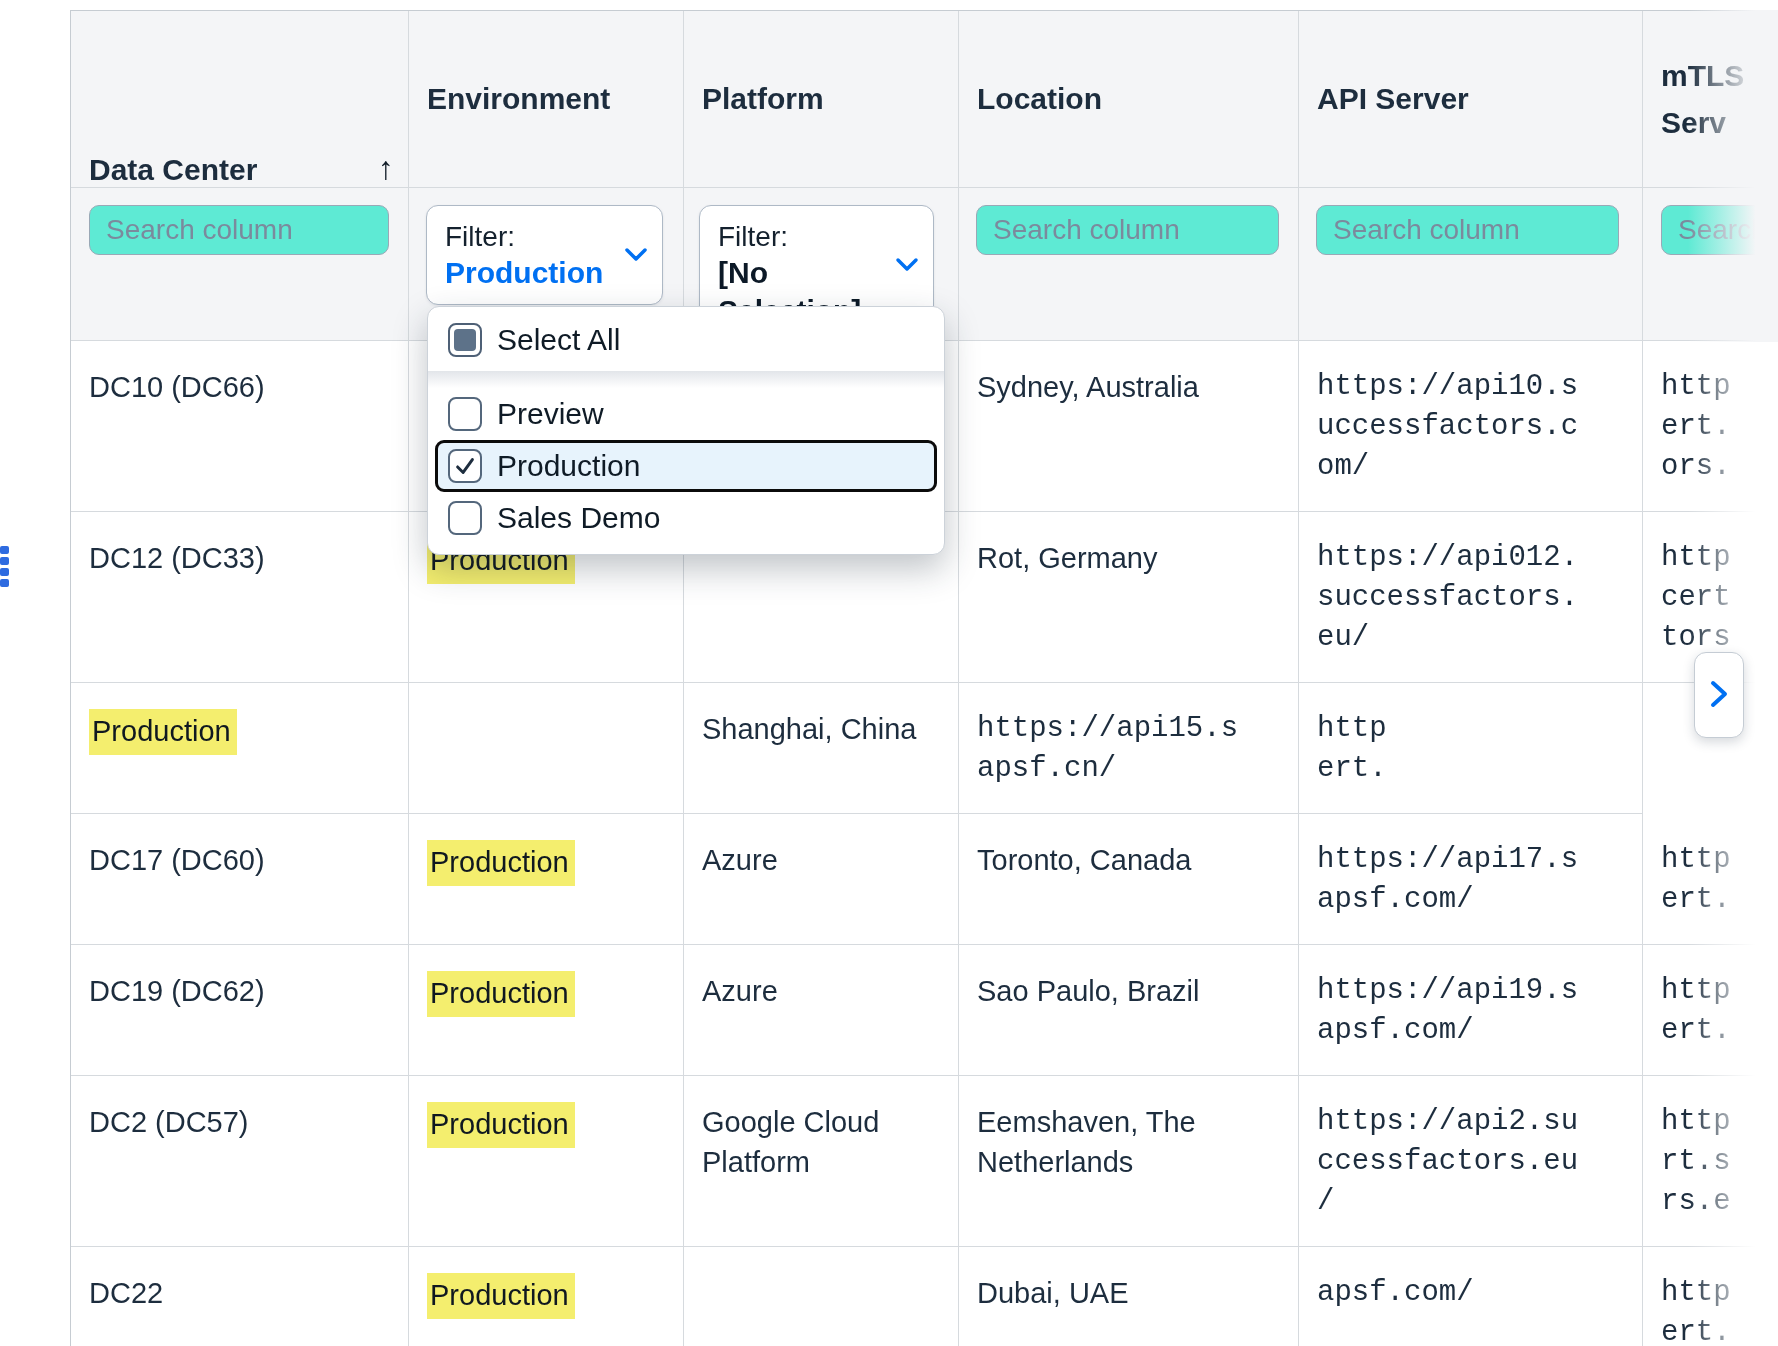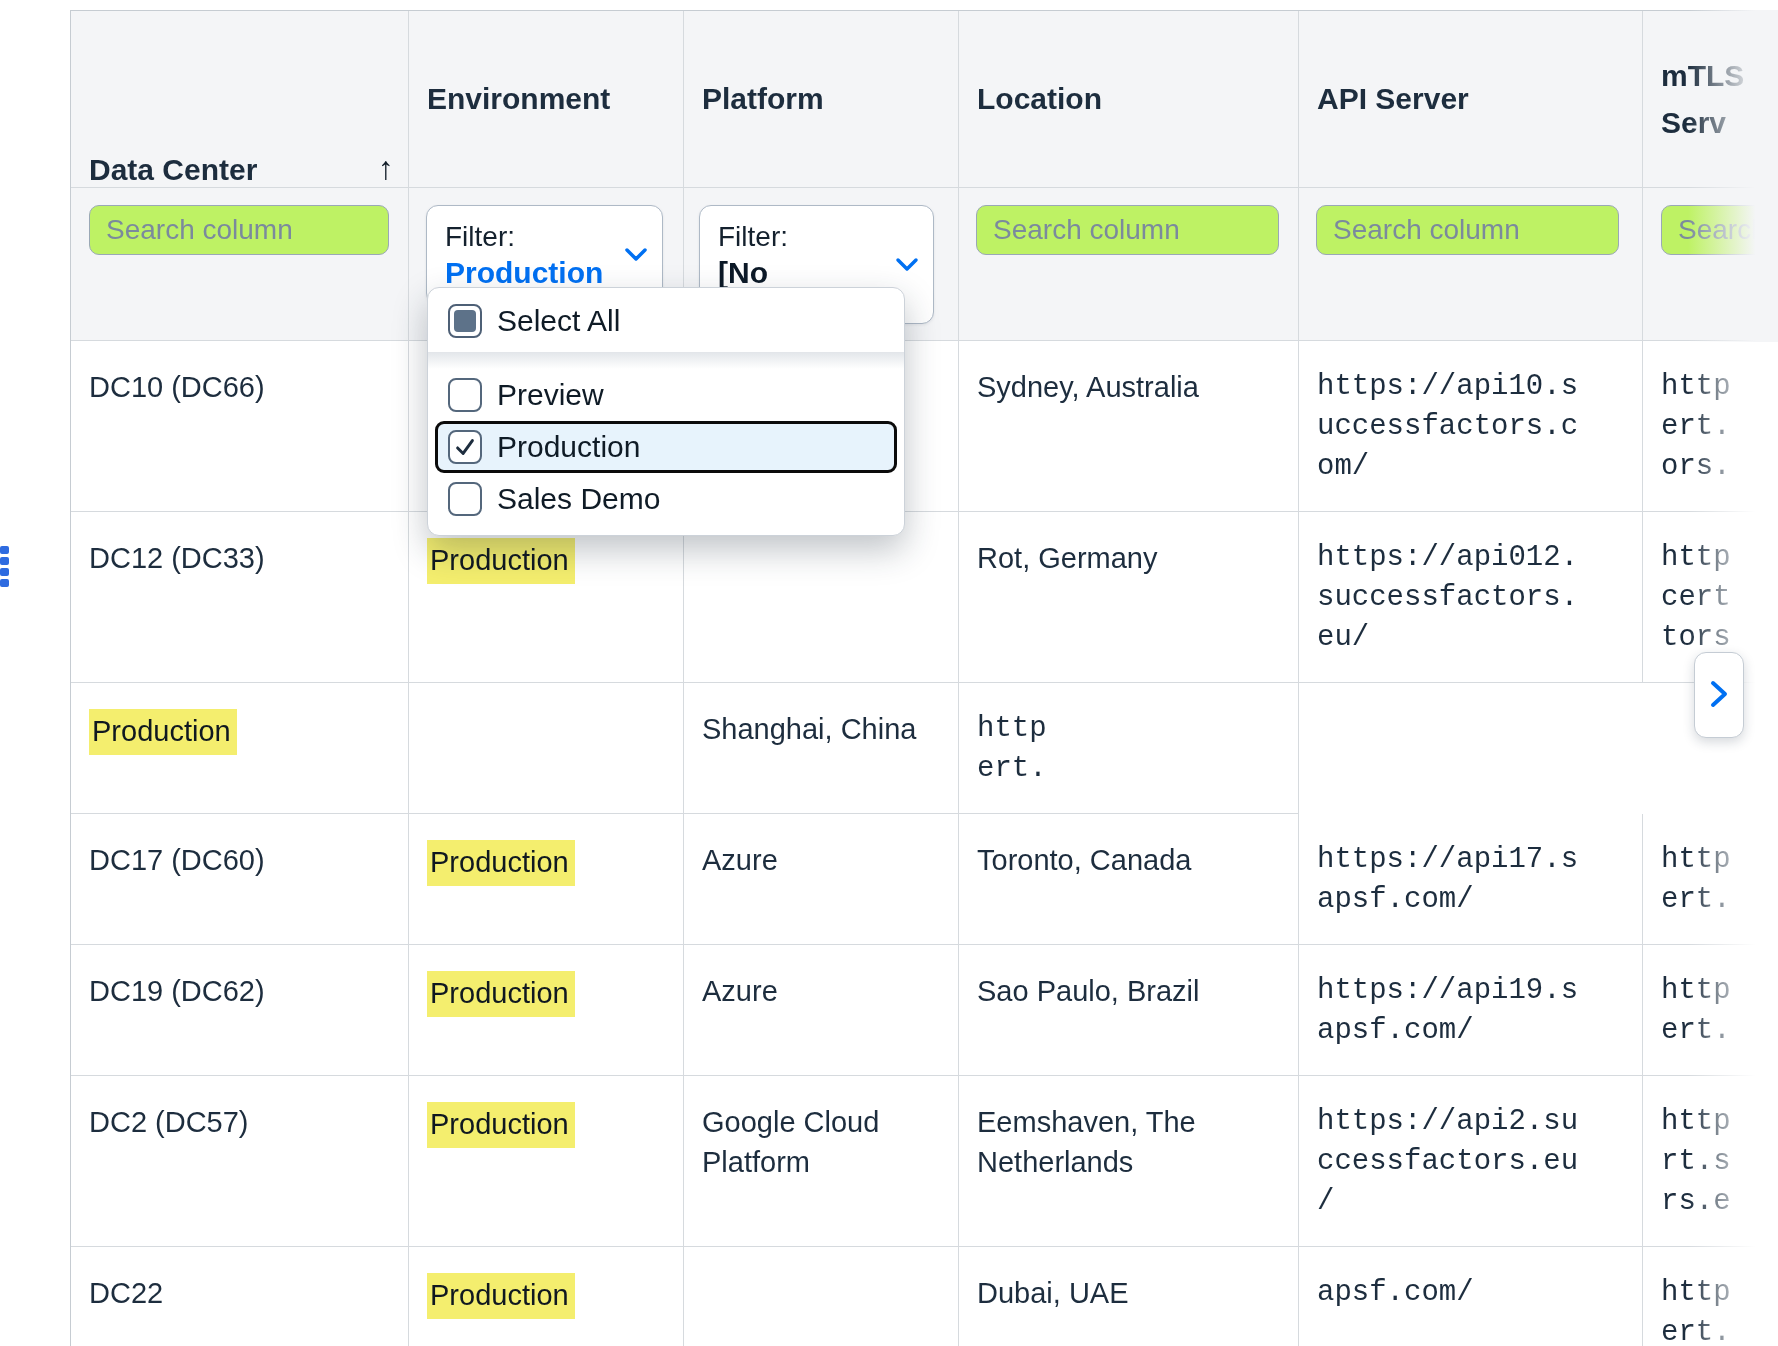--- a/index.html
+++ b/index.html
@@ -13,21 +13,21 @@
   .cell{border-right:1px solid #d6dade;border-bottom:1px solid #d6dade;box-sizing:border-box;
         background:#fff;overflow:hidden;}
   .hdr .cell{background:#f4f5f7;height:177px;display:flex;align-items:center;
              padding:0 14px 0 18px;font-size:30px;font-weight:700;color:#1d2d3e;}
   .hdr .cell.spread{justify-content:space-between;align-items:flex-end;}
   .hdr-two-line{line-height:47px;}
   .sort-arrow{font-weight:400;font-size:32px;color:#101c28;}
 
   .flt .cell{background:#f4f5f7;height:153px;padding:17px 0 0 0;}
   .search-input{display:block;margin-left:18px;width:300px;height:50px;box-sizing:border-box;
-        border:1.5px solid #9aa8b6;border-radius:10px;background:#bef264;padding:0 16px;
+        border:1.5px solid #9aa8b6;border-radius:10px;background:#5eead4;padding:0 16px;
         font-family:"Liberation Sans",sans-serif;font-size:28px;color:#1d2d3e;}
   .search-input::placeholder{color:#7b8a9d;opacity:1;}
   .flt .cell.c-loc .search-input,.flt .cell.c-api .search-input{margin-left:17px;width:303px;}
   .flt .cell.c-mtls .search-input{margin-left:18px;width:250px;}
 
   .filter-btn{position:relative;display:block;margin-left:17px;width:237px;box-sizing:border-box;
         text-align:left;background:#fff;border:1px solid #aeb9c6;border-radius:12px;
         padding:14px 44px 12px 18px;font-family:"Liberation Sans",sans-serif;cursor:pointer;
         box-shadow:0 1px 3px rgba(20,40,60,.08);}
   .filter-btn .f-label{display:block;font-size:28px;color:#14212e;line-height:34px;}
@@ -36,21 +36,21 @@
   .filter-btn.plat{margin-left:15px;width:235px;height:119px;overflow:hidden;}
   .filter-btn.plat .f-value{color:#0c1927;}
   .f-chevron{position:absolute;right:14px;top:50%;margin-top:-8px;}
 
   
   .body-row .cell{padding:26px 18px 24px;font-size:29px;line-height:40px;color:#1d2d3e;}
   .mono{font-family:Liberation Mono, monospace;font-size:27px;line-height:40px;color:#22364c;}
   .hl{background:#f4ee6e;color:#101820;display:inline-block;padding:2px 6px 4px 3px;}
 
   
-  .dropdown{position:absolute;left:427px;top:287px;width:478px;z-index:30;background:#fff;
+  .dropdown{position:absolute;left:427px;top:306px;width:518px;z-index:30;background:#fff;
         border:1px solid #ccd2d9;border-radius:12px;box-shadow:0 14px 34px rgba(27,43,59,.28);
         padding:7px 0 10px;box-sizing:border-box;}
   .dd-item{display:flex;align-items:center;gap:15px;margin:0 7px;padding:6px 10px;
         border:3px solid transparent;border-radius:9px;font-size:30px;color:#0f1b26;cursor:pointer;}
   .dd-item.focused{background:#e7f3fc;border-color:#0b0b0b;}
   .dd-sep{height:16px;margin-top:5px;border-top:1px solid #e3e6ea;
         background:linear-gradient(#e4e7eb,rgba(255,255,255,0));}
   .cb{width:34px;height:34px;box-sizing:border-box;border:2.5px solid #54677c;border-radius:8px;
         background:#fff;flex:none;display:flex;align-items:center;justify-content:center;}
   .cb-fill{width:22px;height:22px;border-radius:4px;background:#5d7289;display:none;}
@@ -173,20 +173,24 @@
             <div>cert</div>
             <div>tors</div>
           </div>
     </div>
 
     <div class="row body-row">
       <div class="cell"><span class="hl">Production</span></div>
       <div class="cell"></div>
       <div class="cell">Shanghai, China</div>
       <div class="cell mono">
+            <div>https://api15.s</div>
+            <div>apsf.cn/</div>
+          </div>
+      <div class="cell mono">
             <div>http</div>
             <div>ert.</div>
           </div>
     </div>
 
     <div class="row body-row">
       <div class="cell">DC17 (DC60)</div>
       <div class="cell"><span class="hl">Production</span></div>
       <div class="cell">Azure</div>
       <div class="cell">Toronto, Canada</div>

